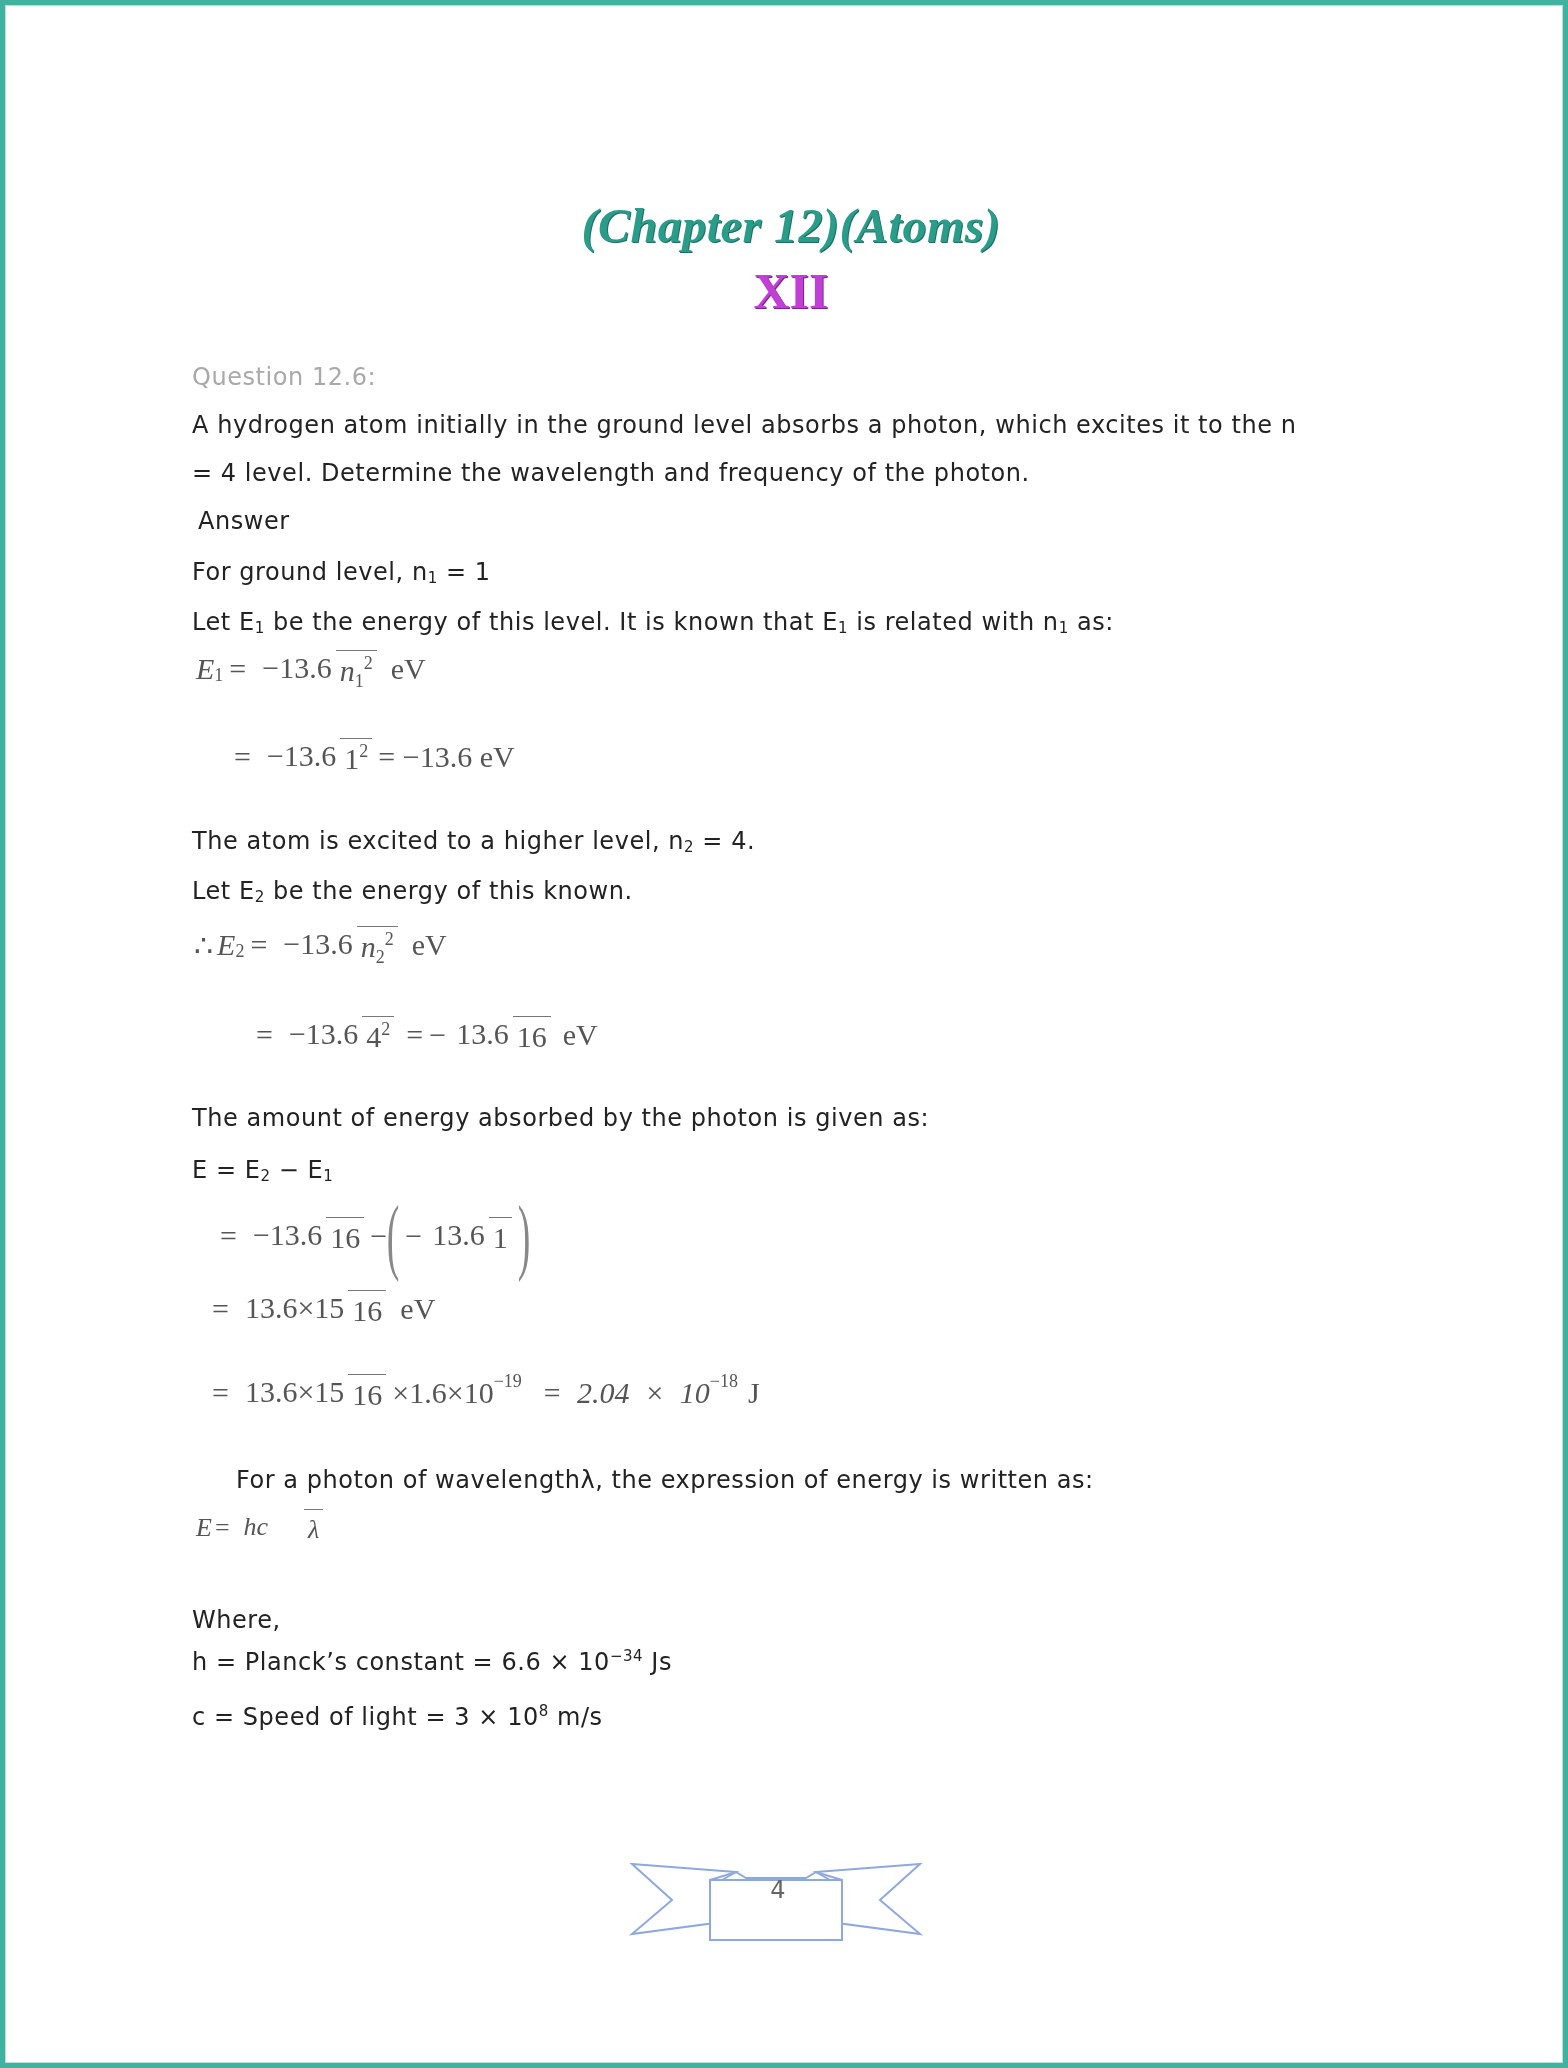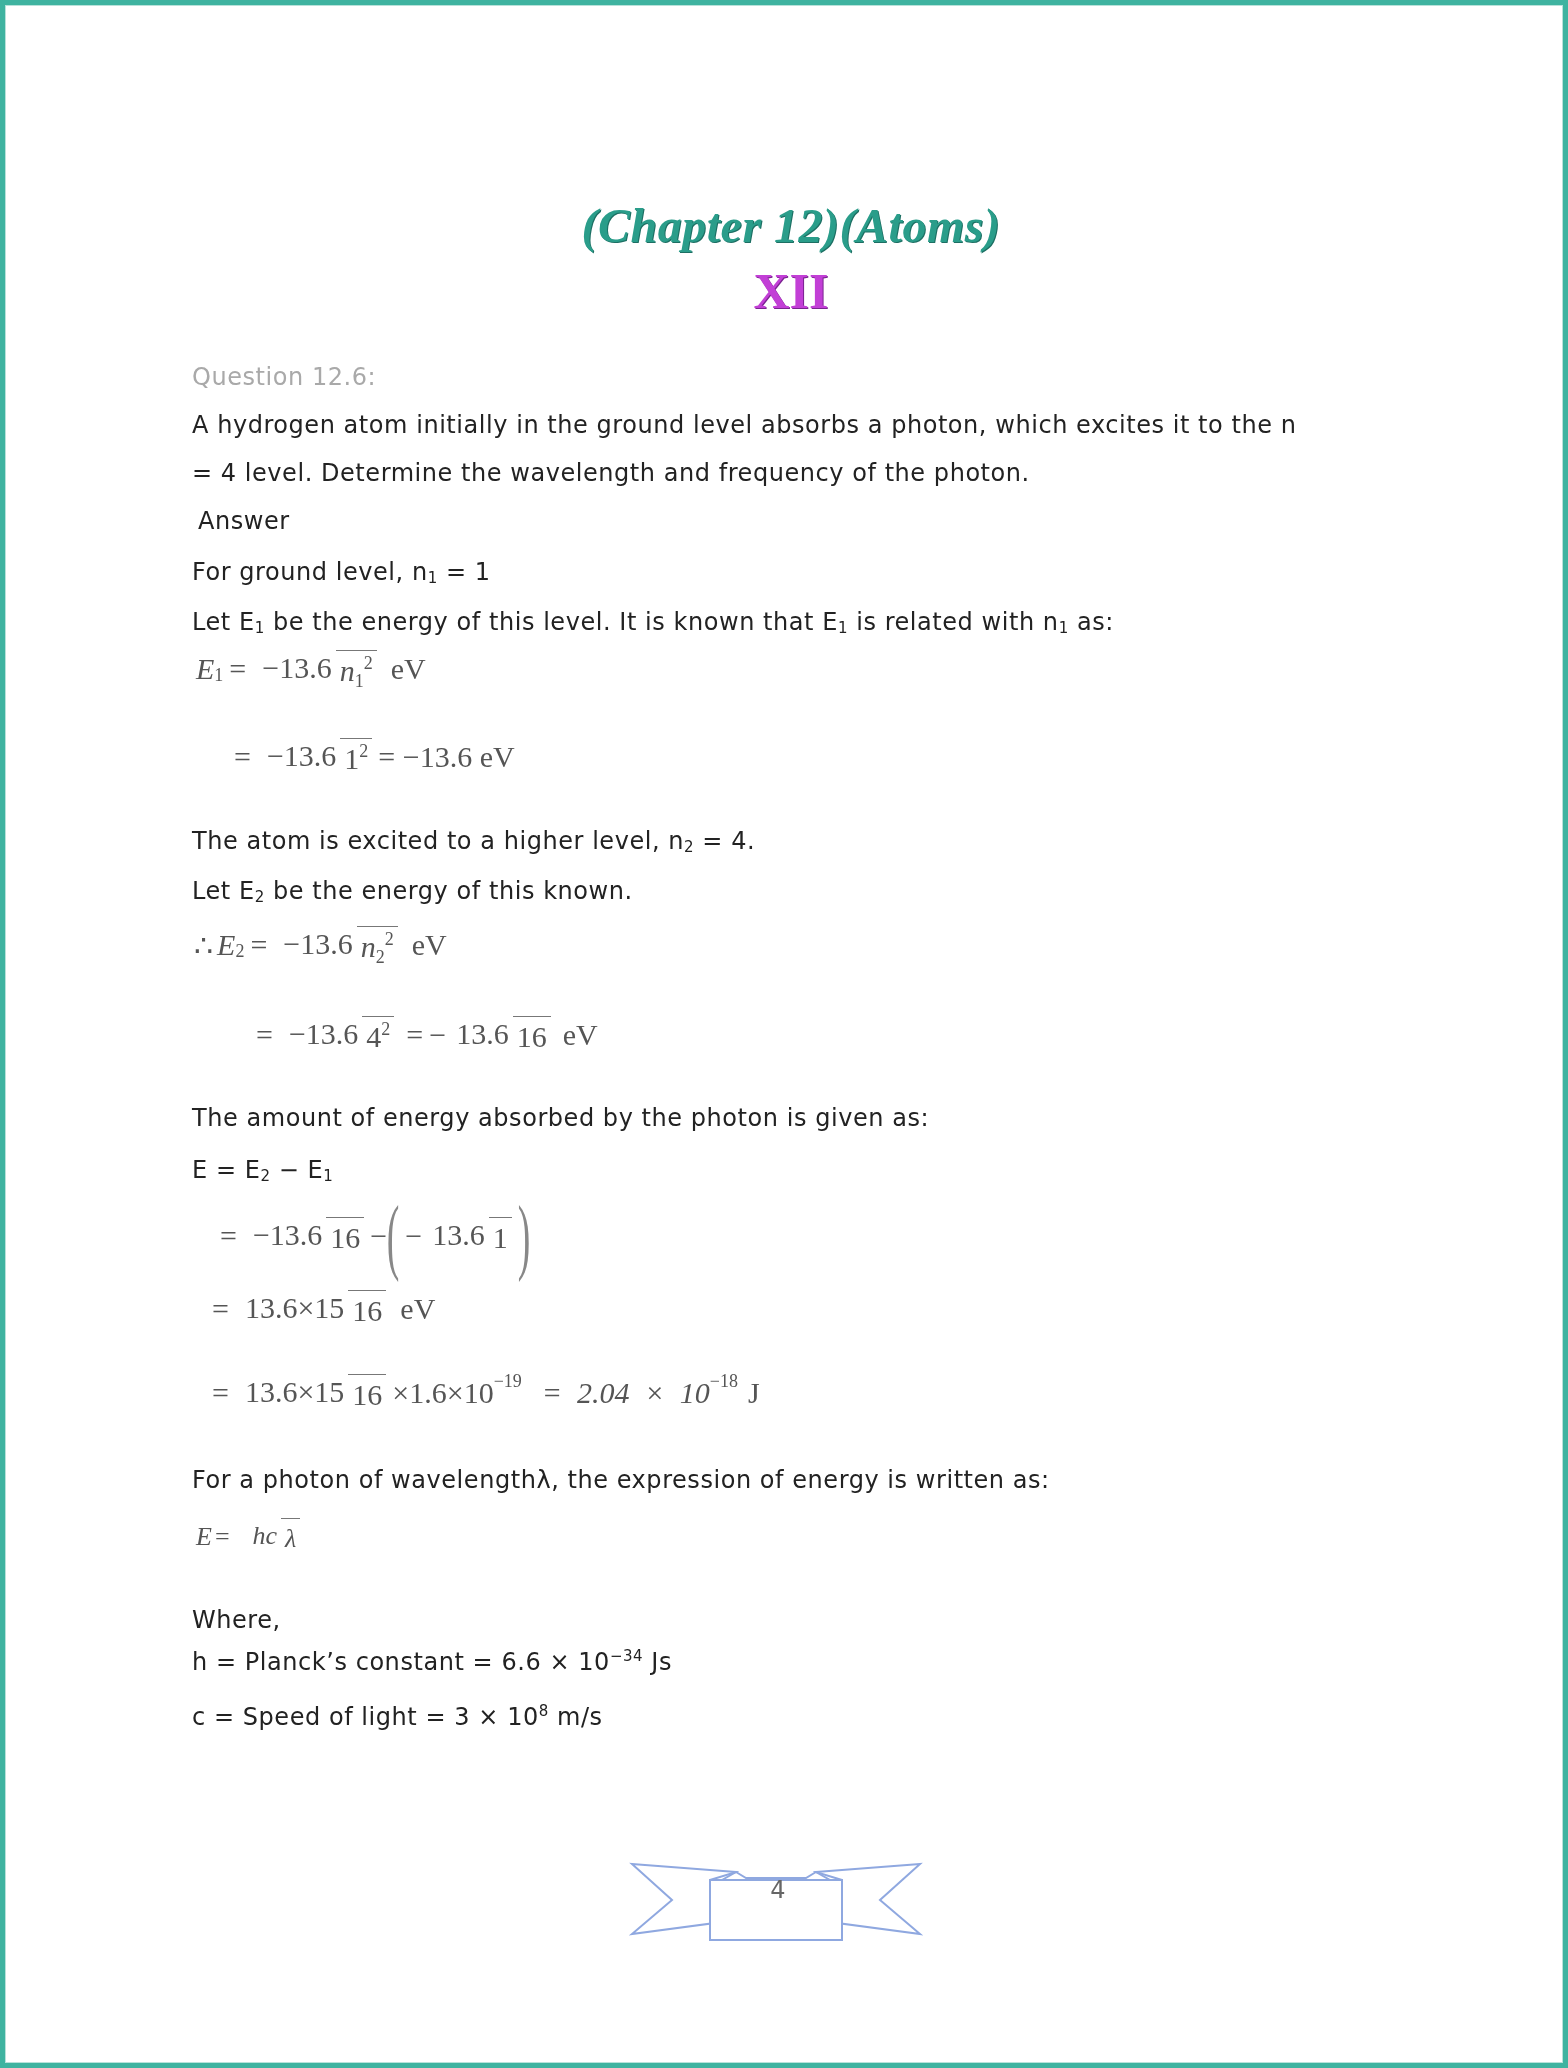--- a/index.html
+++ b/index.html
@@ -162,26 +162,26 @@
     <span class="num">13.6×15</span>
     <span class="den">16</span>
   </span>
   <span>×1.6×10</span>
     <sup>−19</sup>
   <span style="margin-left:20px; white-space:pre;font-style:italic;">=  2.04  ×  10</span>
     <sup>−18</sup>
   <span style="margin-left:10px;">J</span>
 </div>
 
-<div class="line" style="top:1465px;">For a photon of wavelengthλ, the expression of energy is written as:</div>
+<div class="line" style="top:1465px;margin-left:44px;">For a photon of wavelengthλ, the expression of energy is written as:</div>
 
 <div class="math" style="left:196px; top:1502px; font-size:26px;">
   <span class="it">E</span>
   <span style="margin:0 3px;">=</span>
-  <span class="frac" style="margin:16px;">
+  <span class="frac" style="margin:7px;gap:32px;">
     <span class="num it">hc</span>
     <span class="den it">λ</span>
   </span>
 </div>
 
 <div class="line" style="top:1597px;margin-top:8px;">Where,</div>
 <div class="line" style="top:1647px;"><span>h = Planck’s constant = 6.6 × 10</span><sup>−34</sup><span> Js</span></div>
 <div class="line" style="top:1702px;"><span>c = Speed of light = 3 × 10</span><sup>8</sup><span> m/s</span></div>
 
 <svg class="ribbon" viewBox="0 0 296 95">

